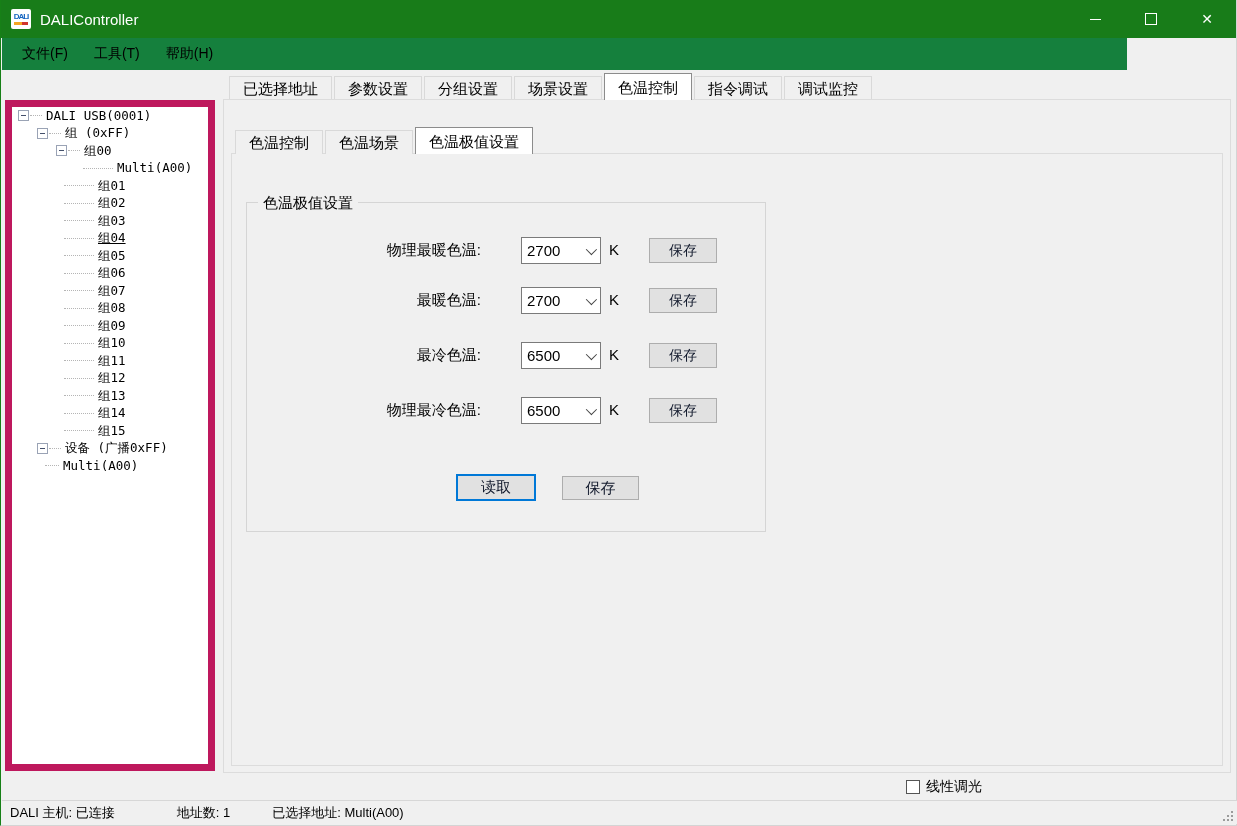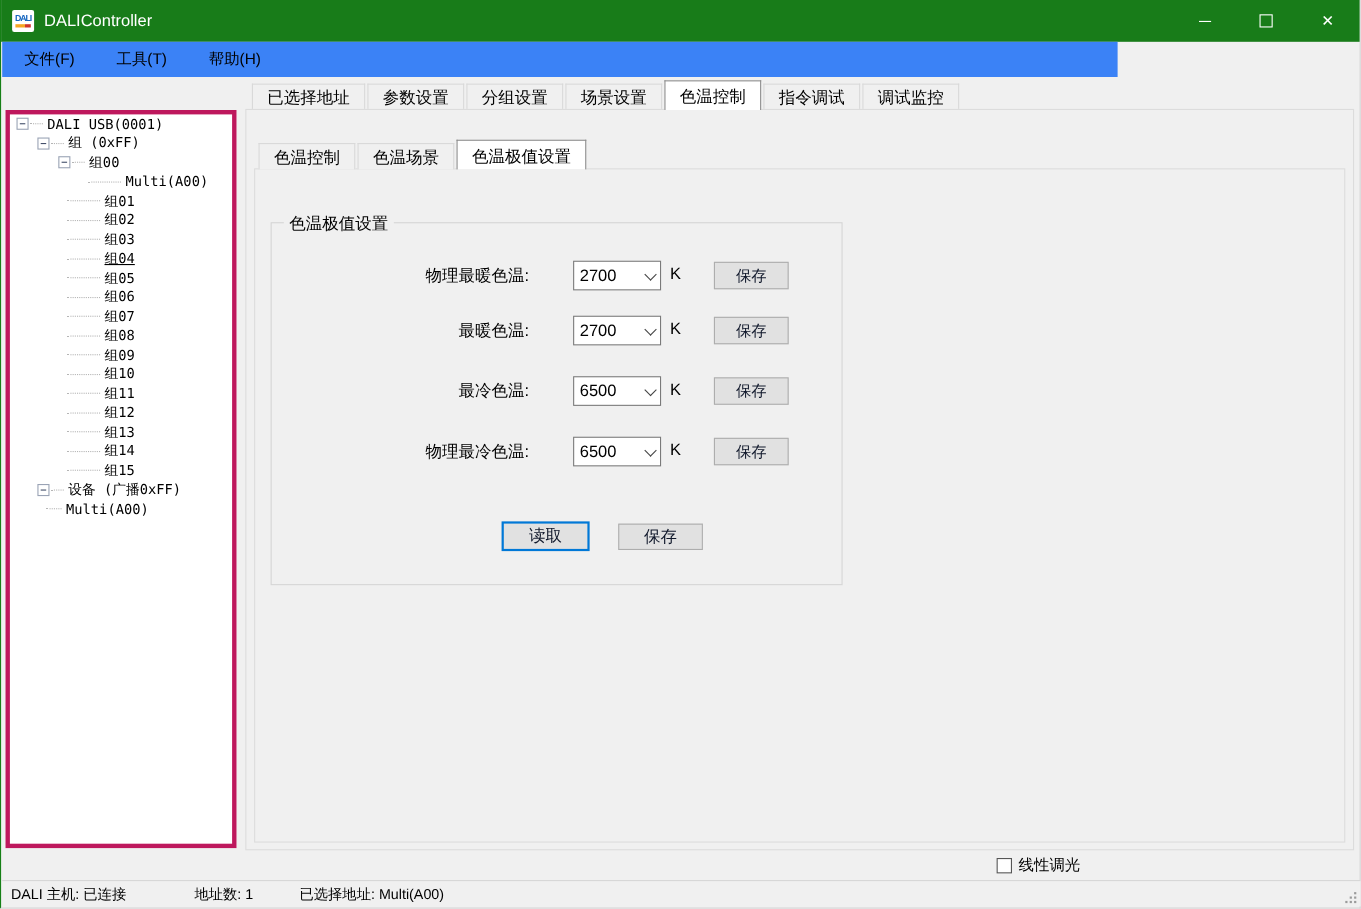--- a/index.html
+++ b/index.html
@@ -11,25 +11,25 @@
   .app-icon{width:20px;height:20px;background:#fff;border-radius:2px;margin-left:10px;display:flex;flex-direction:column;align-items:center;justify-content:center;}
   .app-icon .txt{font-size:8px;font-weight:bold;color:#1565c0;letter-spacing:-1px;line-height:8px;}
   .app-icon .bar{width:14px;height:3px;margin-top:1px;background:linear-gradient(90deg,#f5a623 0 60%,#d0342c 60% 100%);}
   .title-text{color:#ffffff;font-size:15px;margin-left:9px;}
   .win-btn{position:absolute;top:0;width:46px;height:38px;display:flex;align-items:center;justify-content:center;cursor:default;}
   .btn-min{right:118px;} .btn-max{right:62px;} .btn-close{right:6px;}
   .glyph-min{width:11px;height:1px;background:#fff;display:block;}
   .glyph-max{width:10px;height:10px;border:1px solid #fff;display:block;}
   .glyph-close{color:#fff;font-size:14px;line-height:14px;}
   
-  .menubar{position:absolute;left:1px;top:38px;width:1014px;height:32px;background:#3b82f6;display:flex;align-items:center;gap:12px;}
+  .menubar{position:absolute;left:1px;top:38px;width:1125px;height:32px;background:#15803d;display:flex;align-items:center;}
   .menu-item{font-size:14px;color:#000;padding:6px 12px;margin-left:2px;}
   .menu-item:first-child{margin-left:8px;}
   
-  .tree-panel{position:absolute;left:4px;top:100px;width:210px;height:671px;background:#ffffff;border:4px solid #be185d;box-sizing:border-box;overflow:hidden;}
+  .tree-panel{position:absolute;left:4px;top:100px;width:210px;height:671px;background:#ffffff;border:7px solid #be185d;box-sizing:border-box;overflow:hidden;}
   .tree-row{position:relative;height:17.5px;display:flex;align-items:center;font-family:"DejaVu Sans Mono","Liberation Mono",monospace;font-size:12.5px;color:#000;white-space:nowrap;}
   .expander{position:absolute;width:11px;height:11px;box-sizing:border-box;border:1px solid #9aa3b5;background:#fff;display:flex;align-items:center;justify-content:center;}
   .expander::after{content:"";width:5px;height:1px;background:#44506b;display:block;}
   .t-dash{position:absolute;border-top:1px dotted #b5b5b5;height:0;}
   .t-label{position:absolute;padding:0 2px;line-height:16px;}
   
   .main-tabs{position:absolute;left:228px;top:74px;display:flex;align-items:flex-end;height:26px;}
   .tab{box-sizing:border-box;font-size:15px;color:#000;background:#f0f0f0;border:1px solid #d9d9d9;border-bottom:none;padding:3px 13px 4px 13px;height:24px;margin-right:2px;white-space:nowrap;}
   .tab.active{background:#ffffff;border:1px solid #8c8c8c;border-bottom:none;height:27px;padding-top:5px;position:relative;z-index:3;}
   .main-panel{position:absolute;left:222px;top:99px;width:1008px;height:674px;background:#f0f0f0;border:1px solid #dcdcdc;box-sizing:border-box;}

